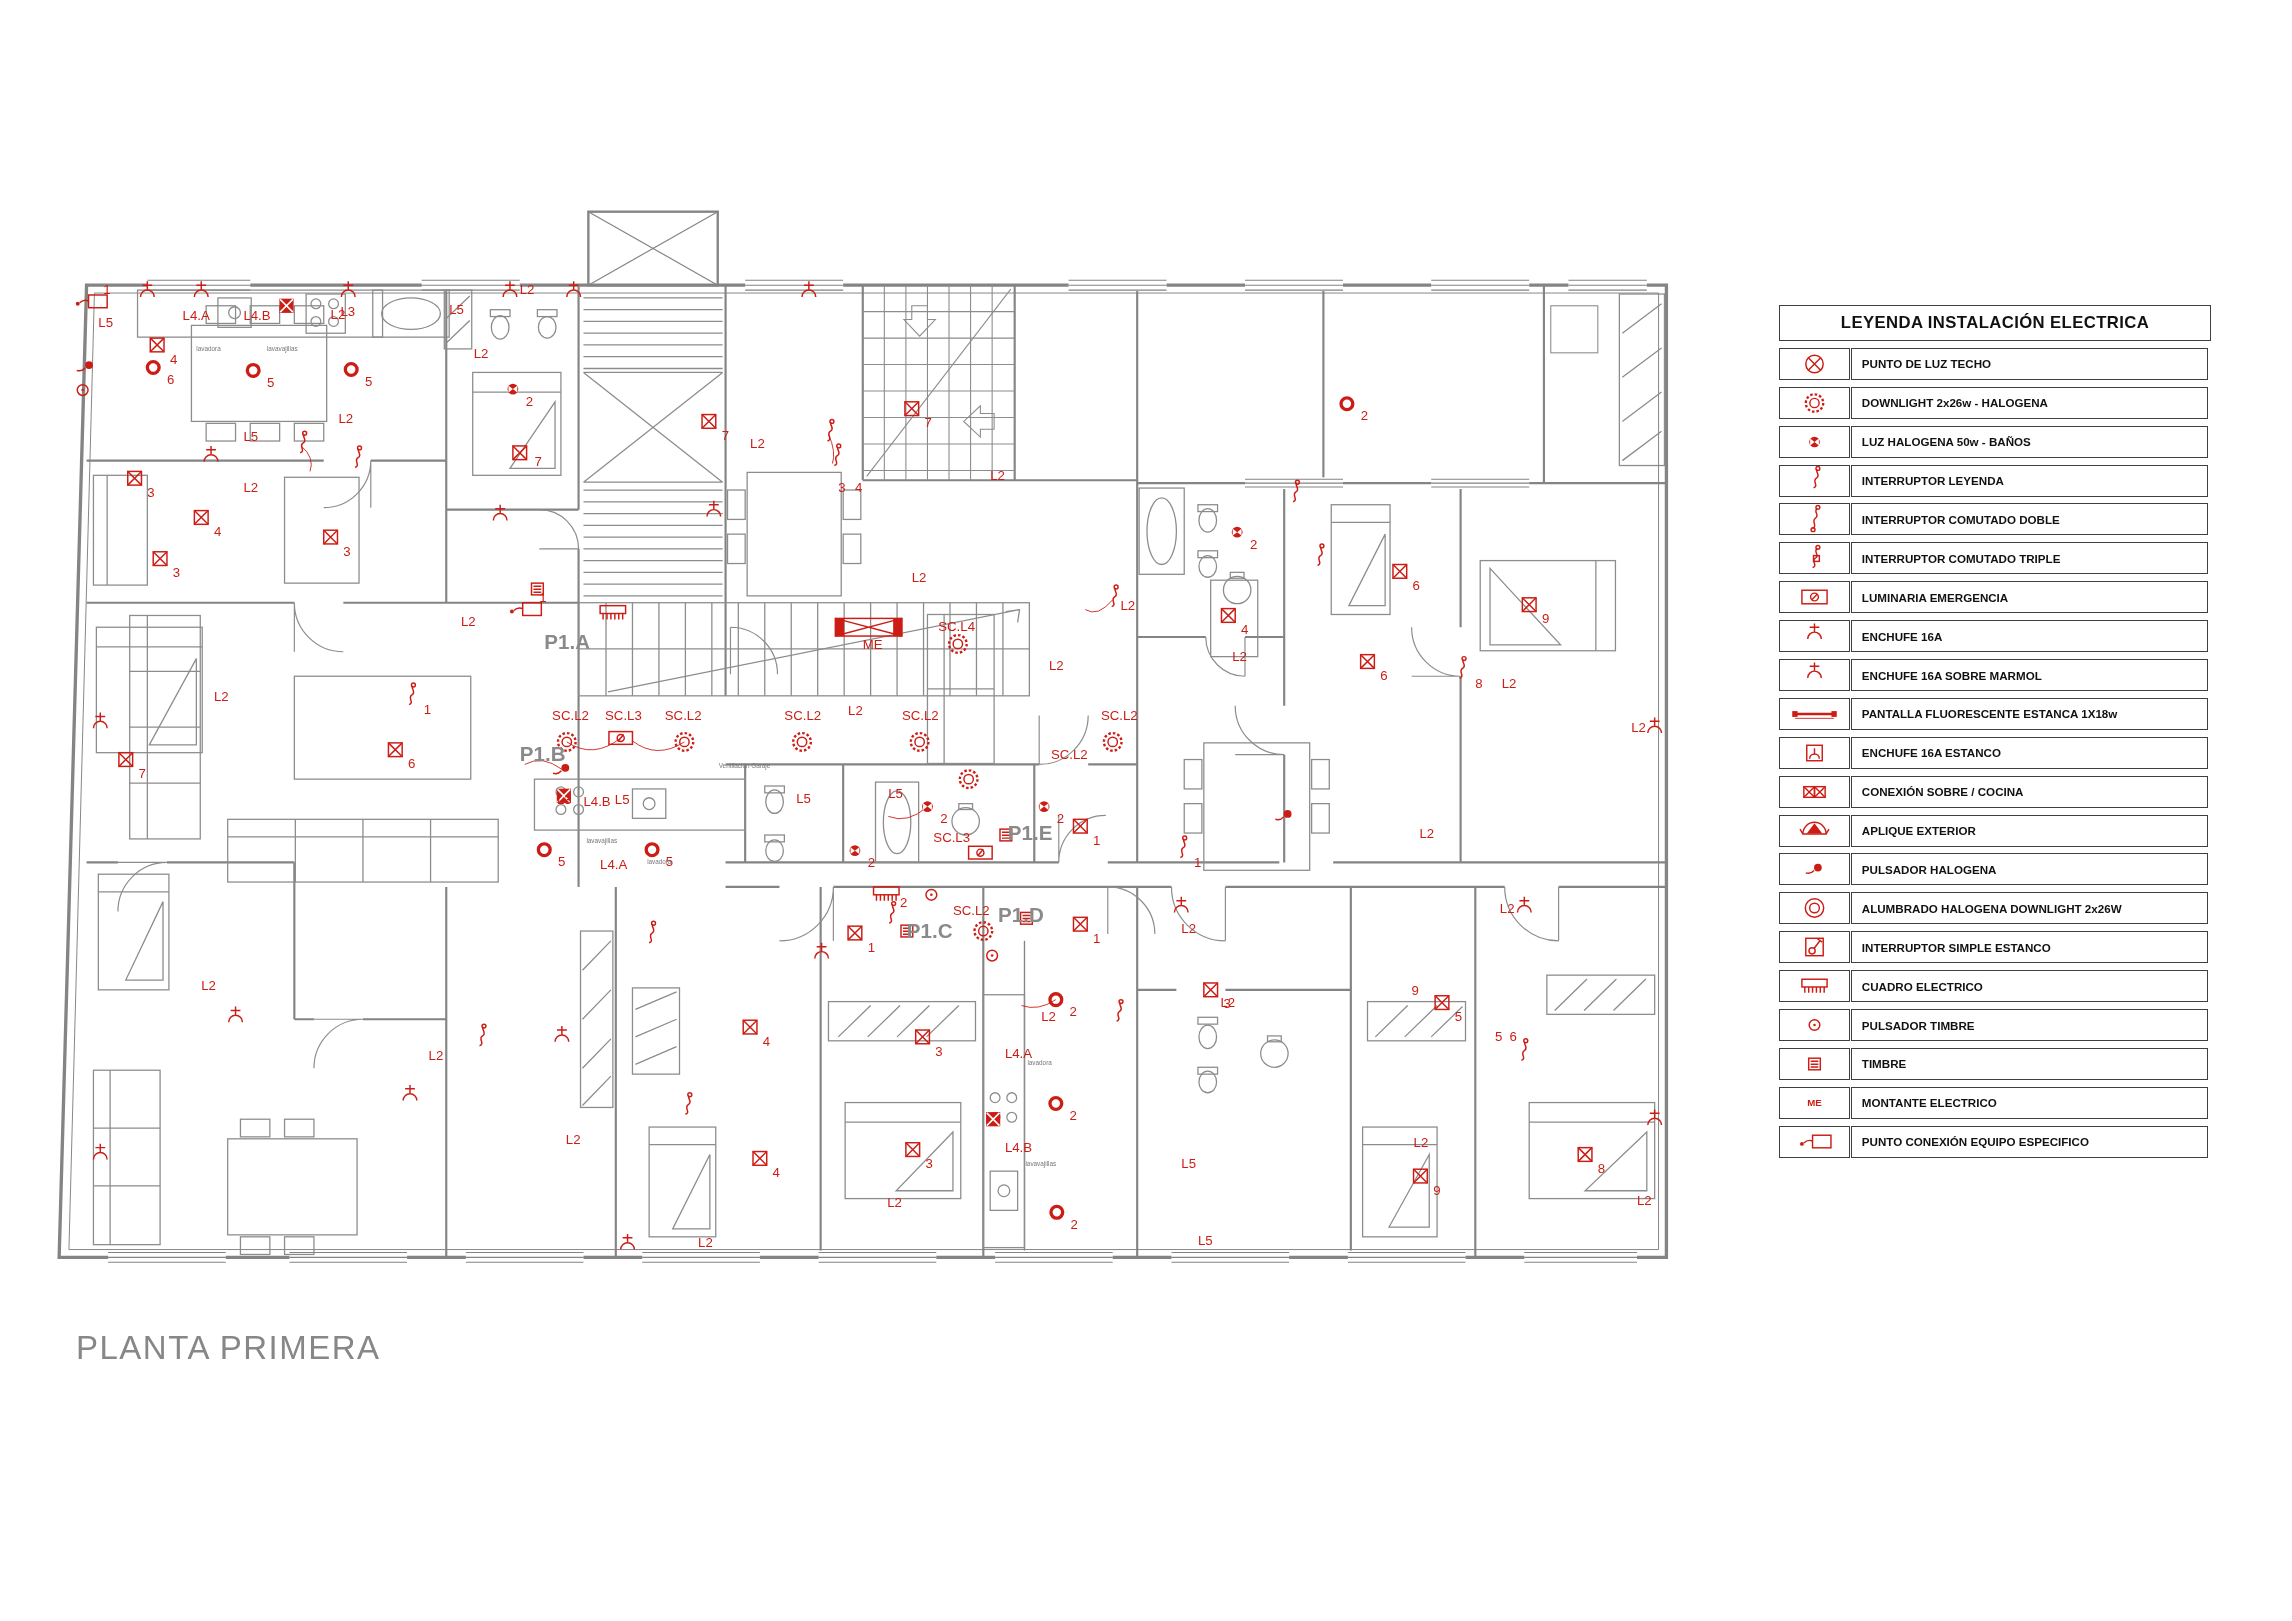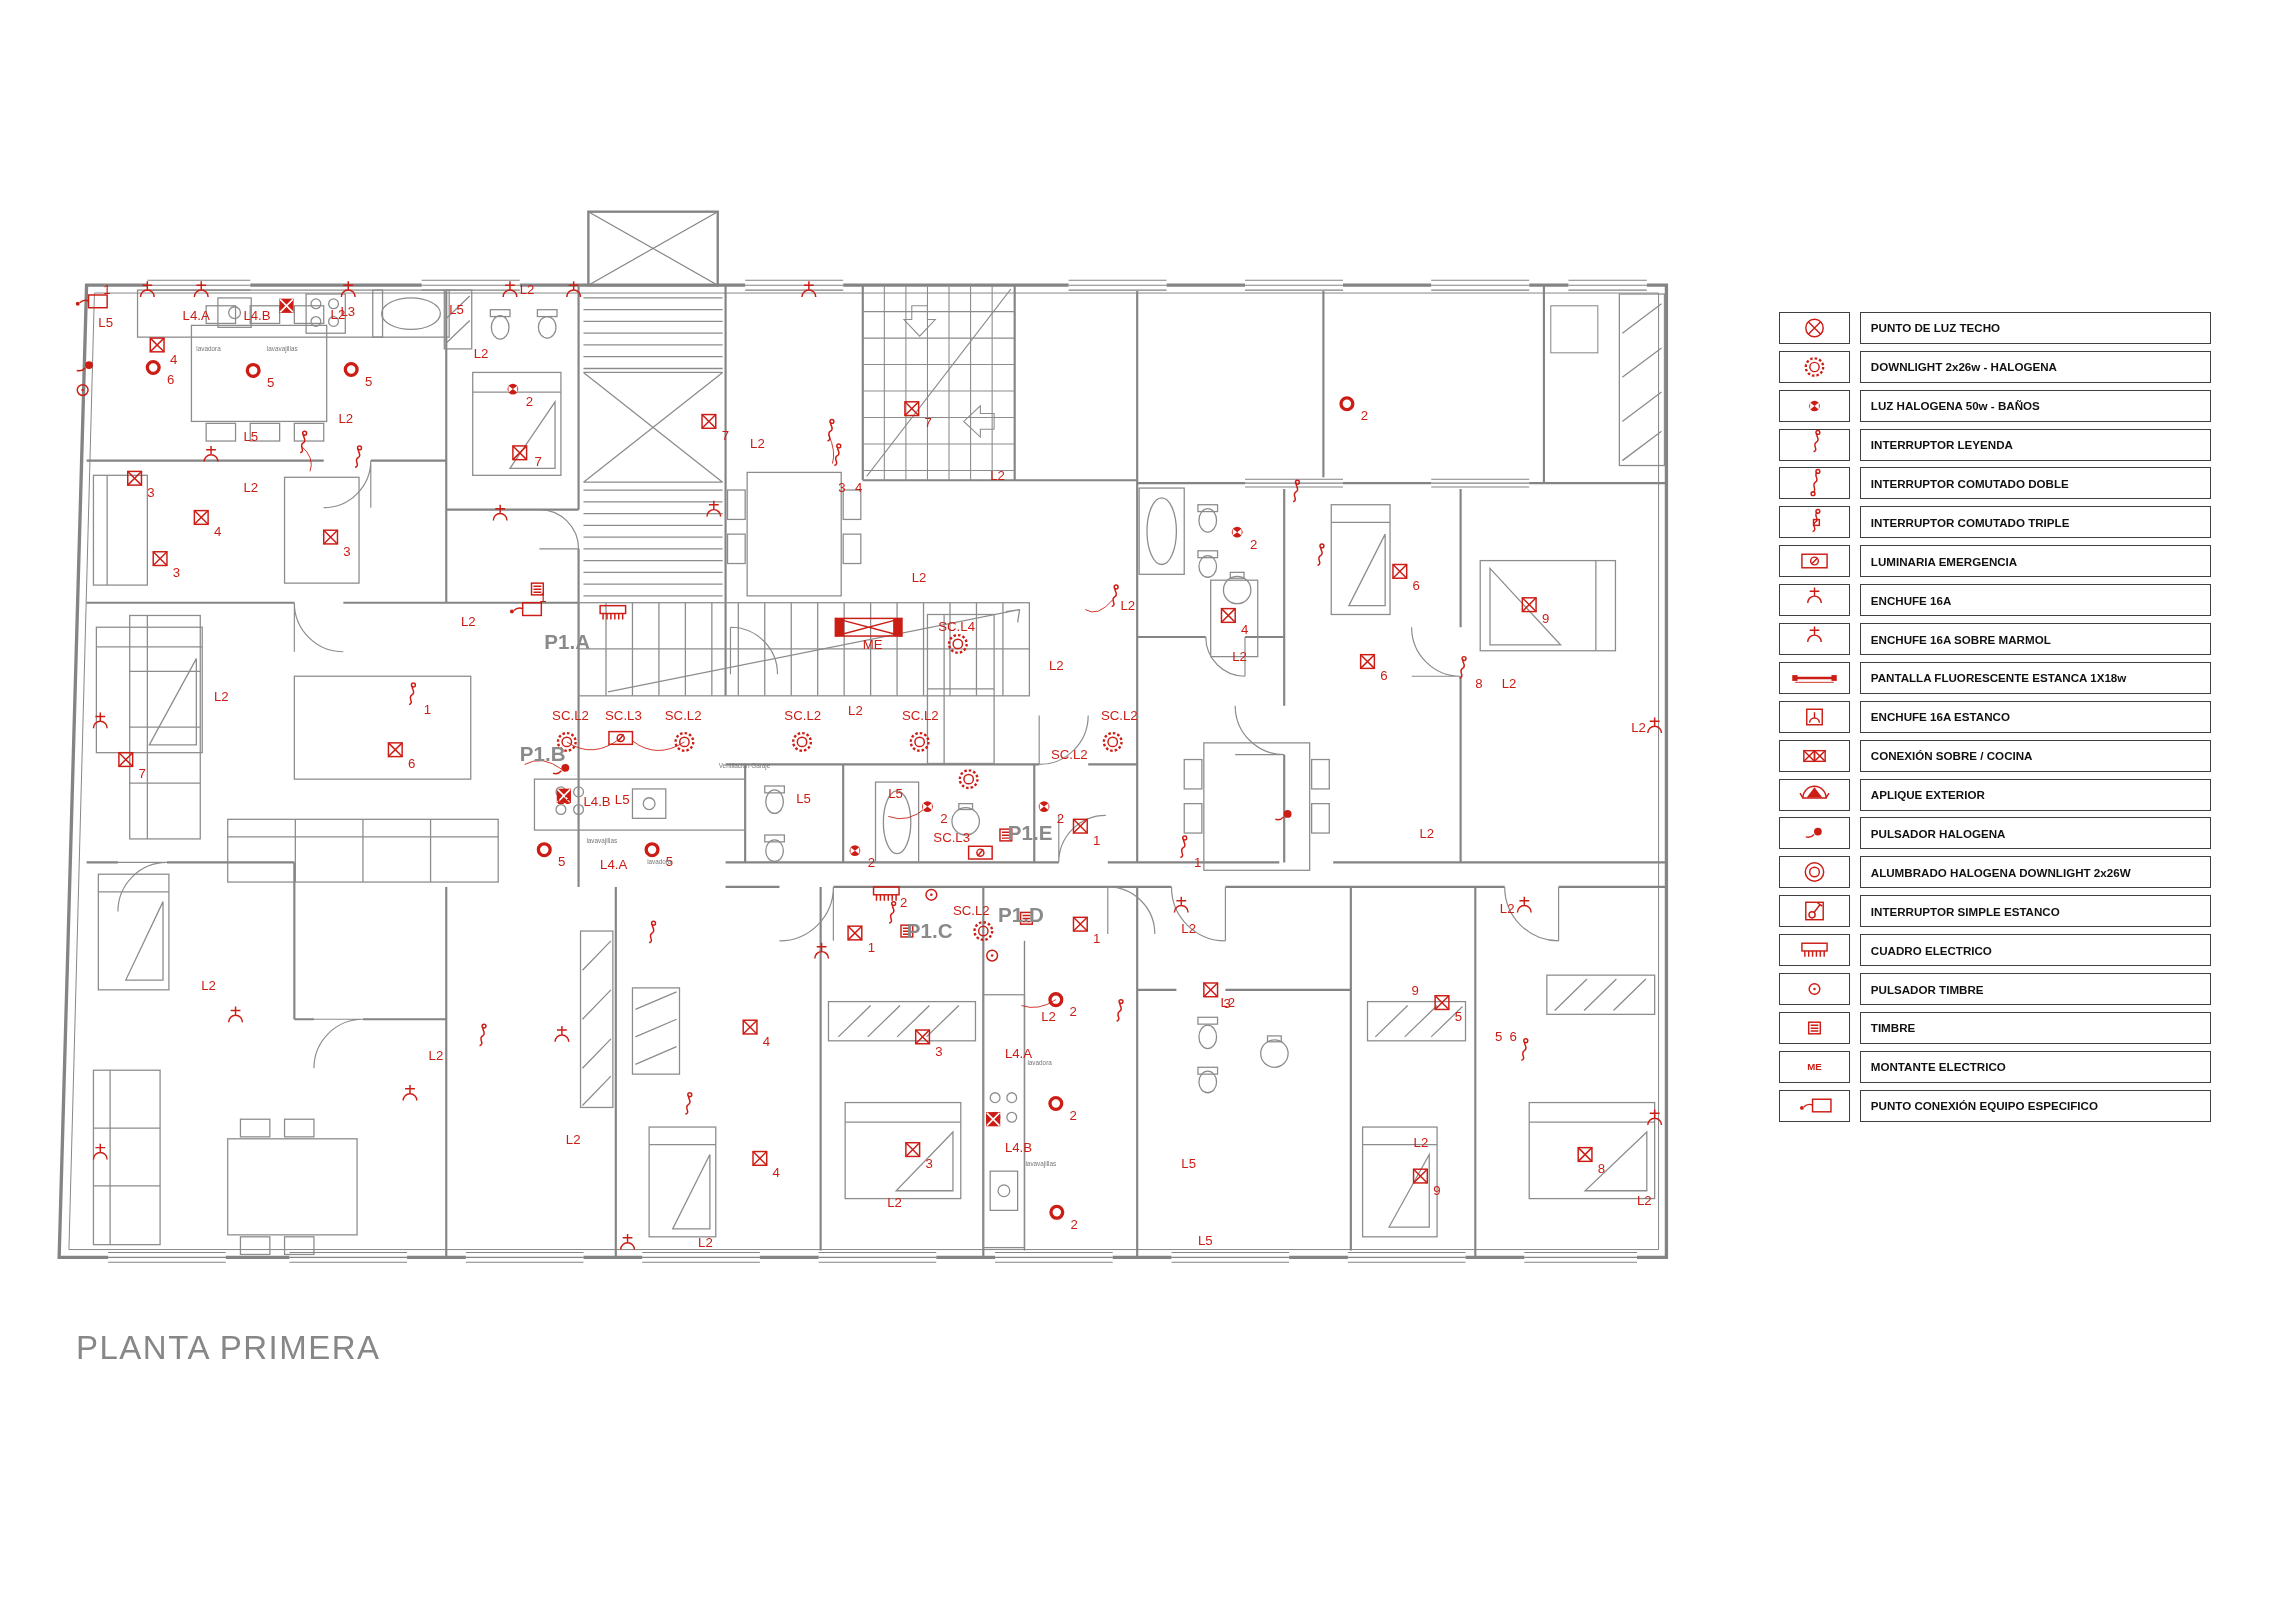--- a/index.html
+++ b/index.html
@@ -7,21 +7,21 @@
          font-family:"Liberation Sans",sans-serif;}
   #plan-svg{position:absolute;left:0;top:0;}
   #legend{position:absolute;left:1779px;top:305px;width:432px;}
   .lg-title{box-sizing:border-box;border:1.3px solid #3f3f3f;height:36px;display:flex;
             align-items:center;justify-content:center;font-weight:bold;font-size:16.7px;
             color:#111;letter-spacing:0.4px;white-space:nowrap;}
   .lg-row{display:flex;margin-top:6.9px;height:32px;}
   .lg-sym{box-sizing:border-box;border:1.2px solid #3f3f3f;width:71px;height:32px;
           display:flex;align-items:center;justify-content:center;}
   .lg-lab{box-sizing:border-box;border:1.2px solid #3f3f3f;width:357px;height:32px;
-          margin-left:10px;display:flex;align-items:center;padding-left:9.8px;
+          margin-left:1px;display:flex;align-items:center;padding-left:9.8px;
           font-weight:bold;font-size:11.6px;color:#111;white-space:nowrap;}
   #page-title{position:absolute;left:76px;top:1329px;font-size:33px;color:#878787;
               letter-spacing:1.5px;font-weight:500;}
 </style>
 </head>
 <body>
 
 <div id="stage">
 
   <svg id="plan-svg" width="2293" height="1621" viewBox="0 0 2339 1654">
@@ -865,20 +865,21 @@
         <text x="200" y="358" font-size="6.5" fill="#777" font-family="Liberation Sans, sans-serif">lavadora</text>
         <text x="272" y="358" font-size="6.5" fill="#777" font-family="Liberation Sans, sans-serif">lavavajillas</text>
         <text x="598" y="860" font-size="6.5" fill="#777" font-family="Liberation Sans, sans-serif">lavavajillas</text>
         <text x="660" y="882" font-size="6.5" fill="#777" font-family="Liberation Sans, sans-serif">lavadora</text>
         <text x="1048" y="1087" font-size="6.5" fill="#777" font-family="Liberation Sans, sans-serif">lavadora</text>
         <text x="1046" y="1190" font-size="6.5" fill="#777" font-family="Liberation Sans, sans-serif">lavavajillas</text>
       </g>
   </svg>
 
   <div id="legend">
+    <div class="lg-title">LEYENDA INSTALACIÓN ELECTRICA</div>
     <div id="legend-rows">
         <div class="lg-row">
           <div class="lg-sym">
             <svg width="69" height="30" viewBox="0 0 70 31">
               <g transform="translate(35,15.5)" stroke="#cc1d15" stroke-width="1.5" fill="none">
                 <circle r="9"></circle>
                 <path d="M-6.4,-6.4 L6.4,6.4 M6.4,-6.4 L-6.4,6.4"></path>
               </g>
             </svg>
           </div>

